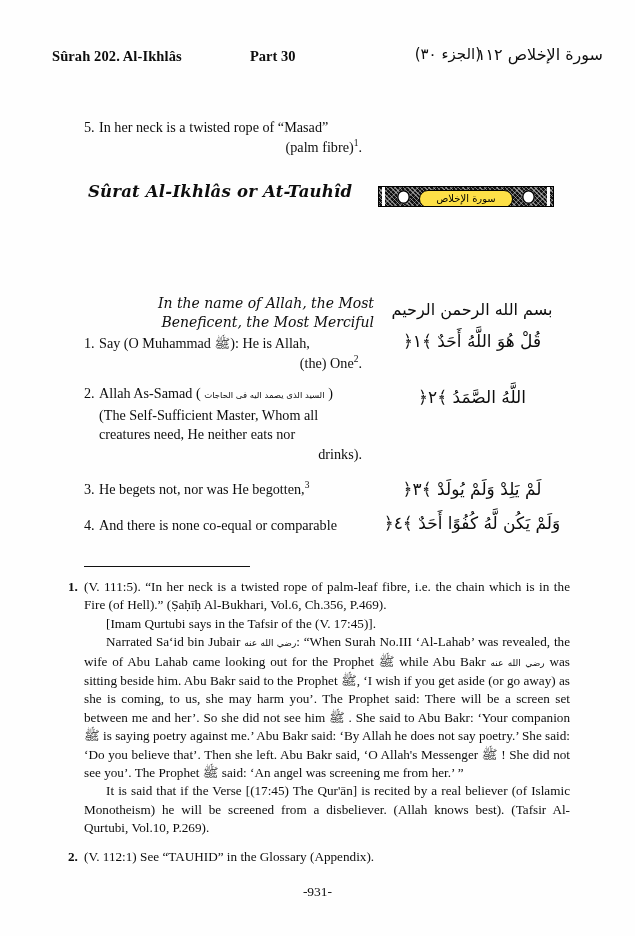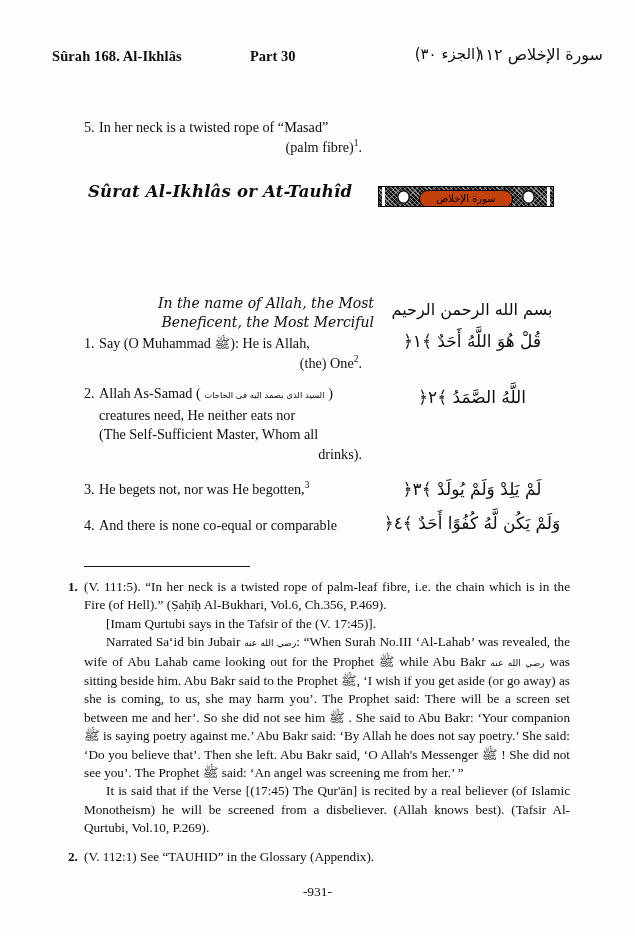--- a/index.html
+++ b/index.html
@@ -166,21 +166,21 @@
     box-shadow: 0 0 0 1.5px #000 inset;
   }
   .banner .medal.l { left: 18px; }
   .banner .medal.r { right: 18px; }
   .banner .cartouche {
     position: absolute;
     left: 40px;
     right: 40px;
     top: 2.5px;
     height: 16px;
-    background: #c2410c;
+    background: #fde047;
     border-radius: 9px;
     border: 1px solid #000;
     text-align: center;
     direction: rtl;
     font-family: "DejaVu Sans", sans-serif;
     font-size: 10px;
     line-height: 15px;
     color: #000;
     overflow: hidden;
     white-space: nowrap;
@@ -282,21 +282,21 @@
     text-align: center;
     font-size: 13.5px;
   }
 </style>
 </head>
 <body>
 
 <div class="page">
 
   <div class="runhead">
-    <span class="runhead-left">Sûrah 168. Al-Ikhlâs</span>
+    <span class="runhead-left">Sûrah 202. Al-Ikhlâs</span>
     <span class="runhead-part">Part 30</span>
     <span class="runhead-ar">سورة الإخلاص ١١٢</span>
     <span class="runhead-juz">(الجزء  ٣٠)</span>
   </div>
 
   <div class="body-area">
 
     <div class="row" style="height:64px;">
       <div class="col-en" style="top:14px;">
         <div class="vitem">
@@ -345,22 +345,22 @@
         <span>قُلْ هُوَ اللَّهُ أَحَدٌ</span>
         <span>﴾<span>١</span>﴿</span>
       </div>
     </div>
 
     <div class="row" style="height:96px;">
       <div class="col-en" style="top:2px;">
         <div class="vitem">
           <span class="vnum">2.</span>
           <span>Allah As-Samad ( </span><span class="gloss-ar">السيد الذى يصمد اليه فى الحاجات</span><span> )</span>
+          <div>(The Self-Sufficient Master, Whom all</div>
           <div>creatures need, He neither eats nor</div>
-          <div>(The Self-Sufficient Master, Whom all</div>
           <div class="last-line">drinks).</div>
         </div>
       </div>
       <div class="col-ar" style="top:0px;">
         <span>اللَّهُ الصَّمَدُ</span>
         <span>﴾<span>٢</span>﴿</span>
       </div>
     </div>
 
     <div class="row" style="height:38px;">

